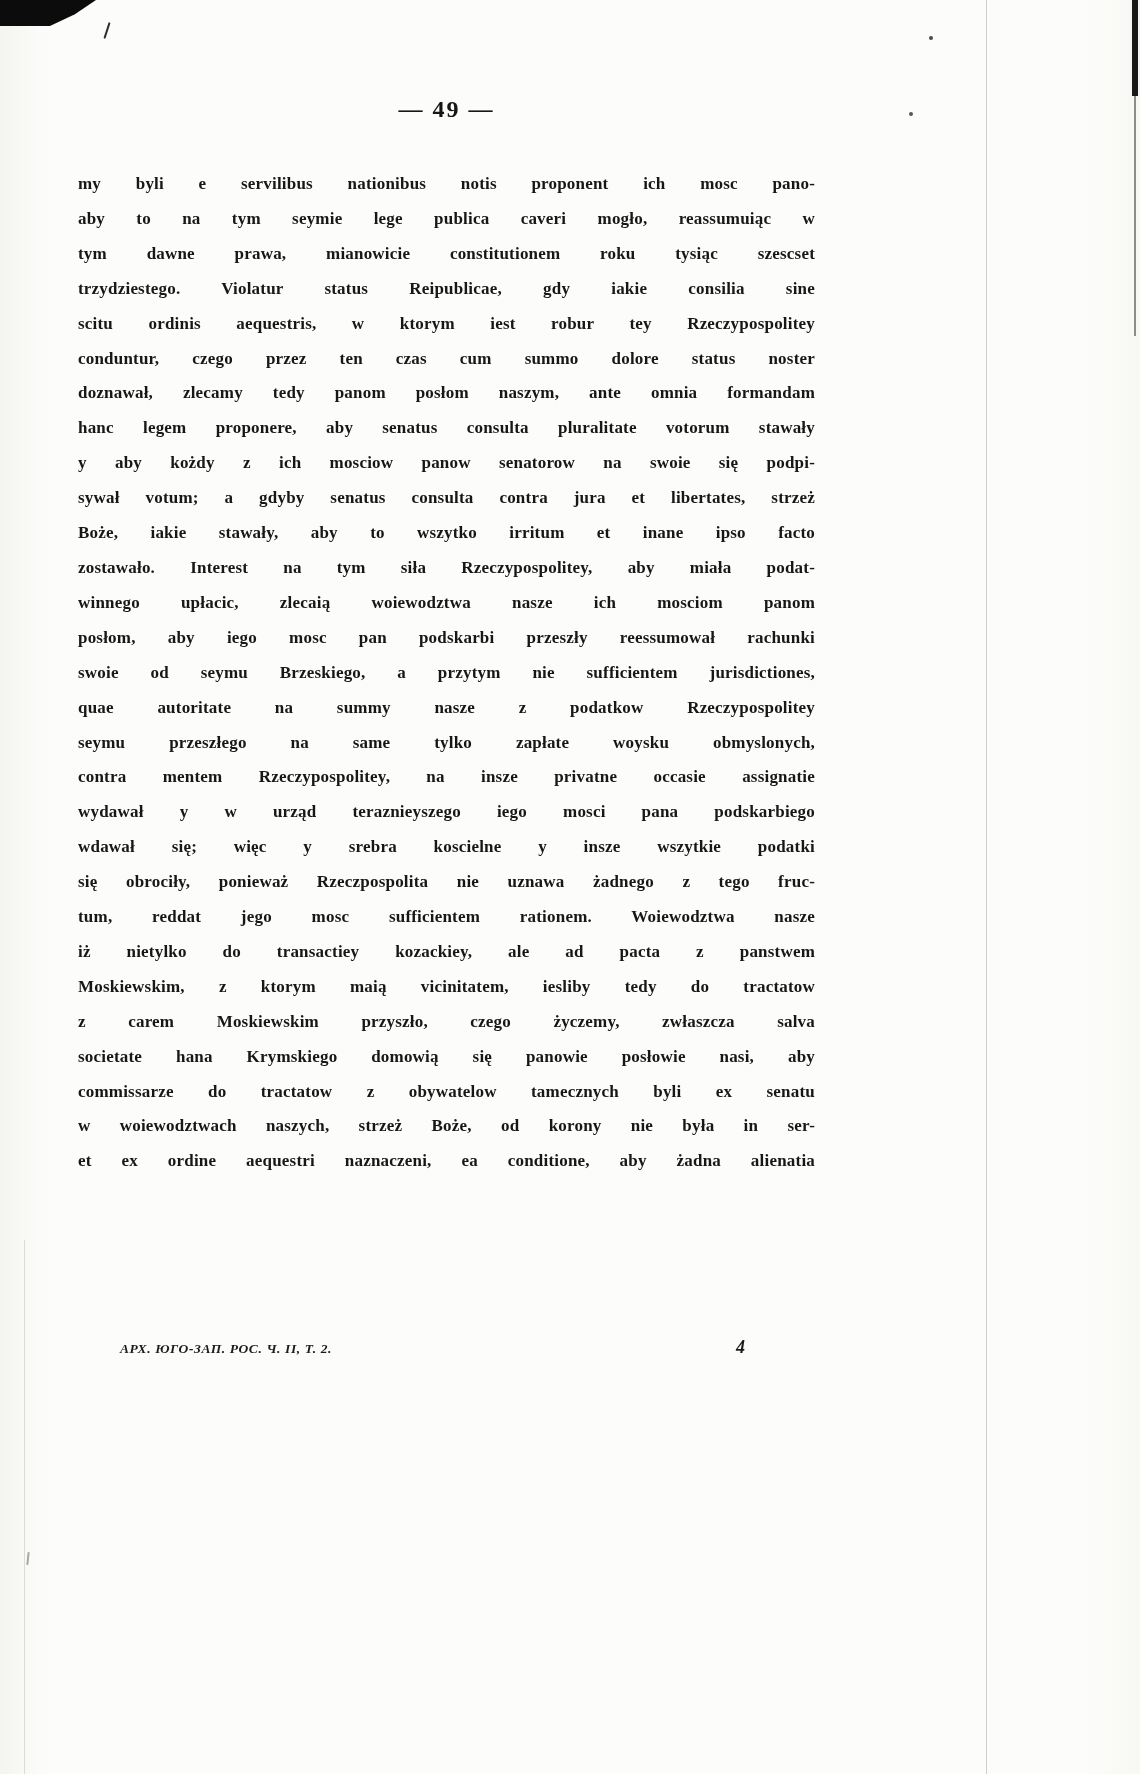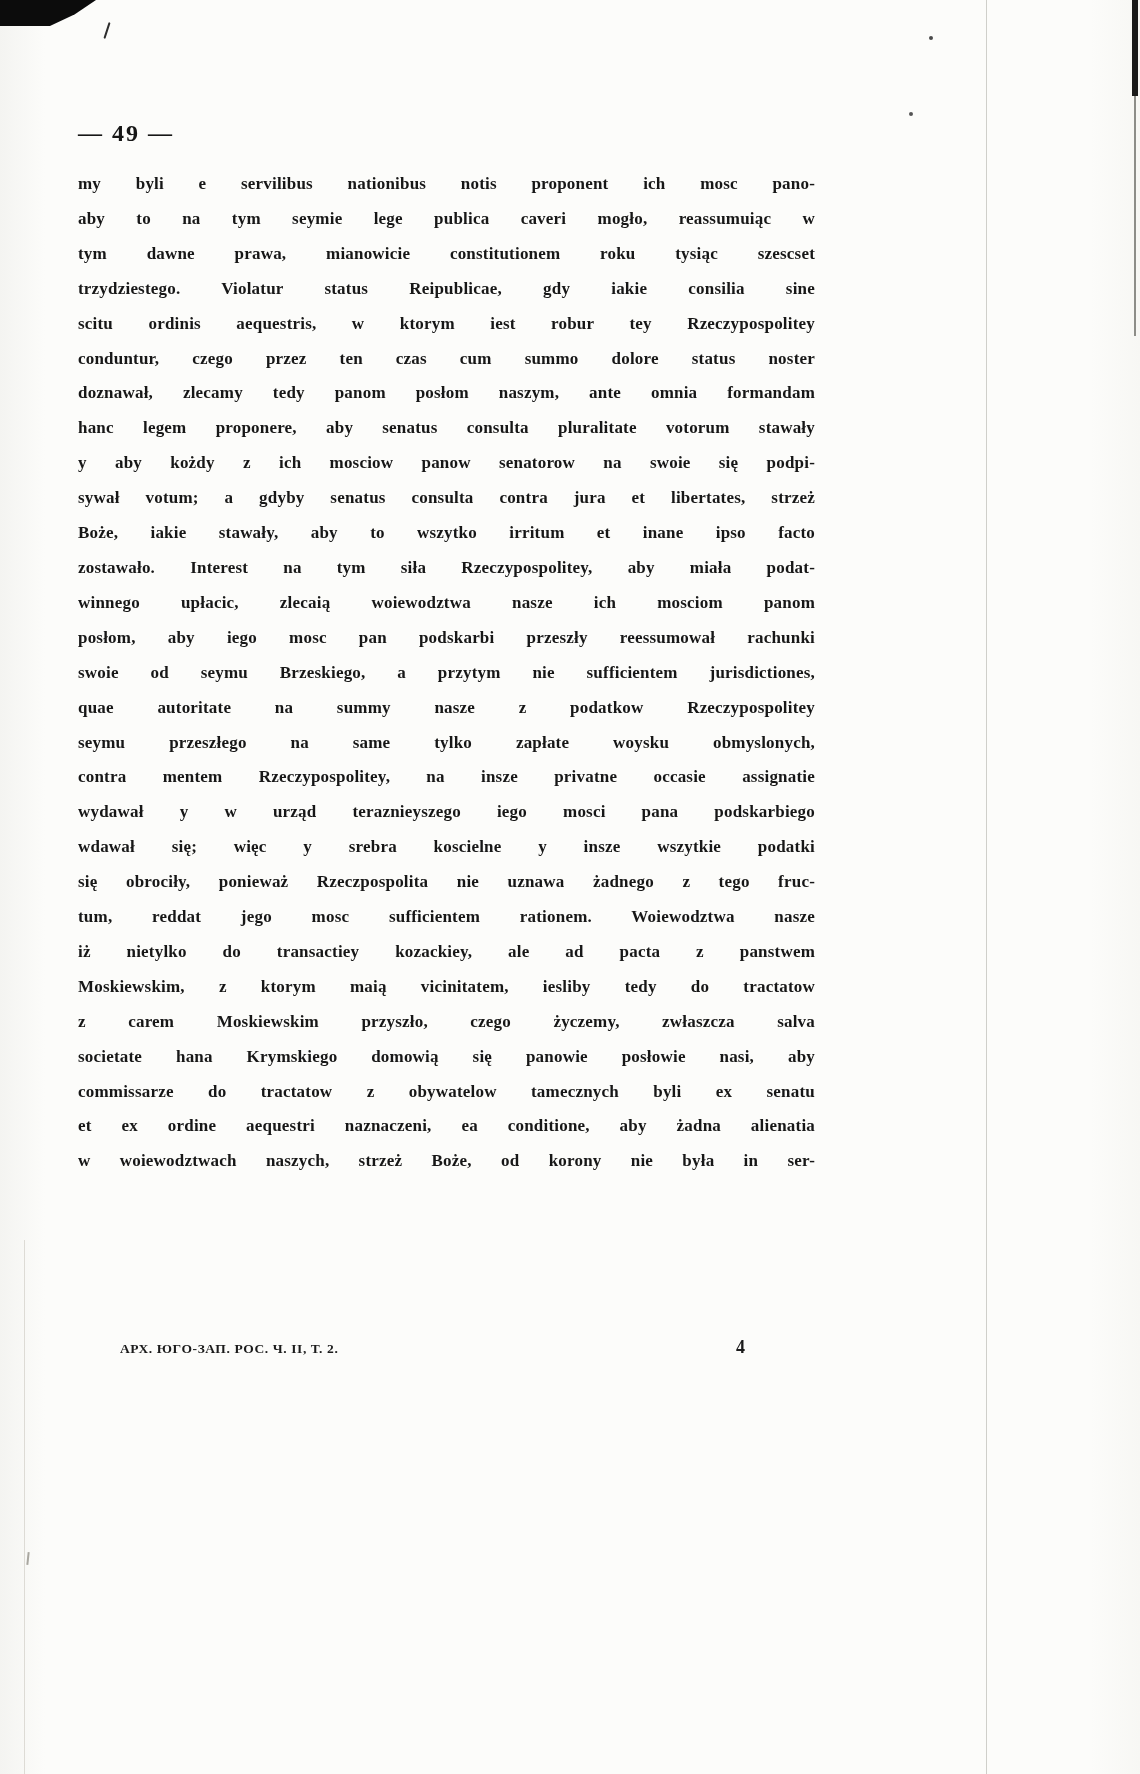--- a/index.html
+++ b/index.html
@@ -11,24 +11,24 @@
     position: relative;
     width: 1140px;
     height: 1774px;
     background: linear-gradient(90deg, #f4f4f1 0px, #fcfcfa 45px, #fcfcfa 1090px, #f7f7f4 1140px);
     font-family: "Liberation Serif", "DejaVu Serif", serif;
     color: #161616;
     overflow: hidden;
   }
   .pagenum {
     position: absolute;
-    top: 120px;
+    top: 96px;
     left: 78px;
     width: 737px;
-    text-align: left;
+    text-align: center;
     font-size: 24px;
     font-weight: bold;
     letter-spacing: 2px;
   }
   .body-text {
     position: absolute;
     top: 167px;
     left: 78px;
     width: 737px;
   }
@@ -42,20 +42,21 @@
     text-justify: inter-word;
     white-space: normal;
     letter-spacing: 0.2px;
   }
   .footer {
     position: absolute;
     top: 1337px;
     left: 78px;
     width: 737px;
     height: 26px;
+    font-style: italic;
   }
   .footer-left {
     position: absolute;
     left: 42px;
     top: 4px;
     font-size: 13.5px;
     font-weight: bold;
     letter-spacing: 0.6px;
     color: #1b1b1b;
   }
@@ -149,22 +150,22 @@
       <div class="text-line">contra mentem Rzeczypospolitey, na insze privatne occasie assignatie</div>
       <div class="text-line">wydawał y w urząd teraznieyszego iego mosci pana podskarbiego</div>
       <div class="text-line">wdawał się; więc y srebra koscielne y insze wszytkie podatki</div>
       <div class="text-line">się obrociły, ponieważ Rzeczpospolita nie uznawa żadnego z tego fruc-</div>
       <div class="text-line">tum, reddat jego mosc sufficientem rationem. Woiewodztwa nasze</div>
       <div class="text-line">iż nietylko do transactiey kozackiey, ale ad pacta z panstwem</div>
       <div class="text-line">Moskiewskim, z ktorym maią vicinitatem, iesliby tedy do tractatow</div>
       <div class="text-line">z carem Moskiewskim przyszło, czego życzemy, zwłaszcza salva</div>
       <div class="text-line">societate hana Krymskiego domowią się panowie posłowie nasi, aby</div>
       <div class="text-line">commissarze do tractatow z obywatelow tamecznych byli ex senatu</div>
+      <div class="text-line">w woiewodztwach naszych, strzeż Boże, od korony nie była in ser-</div>
       <div class="text-line">et ex ordine aequestri naznaczeni, ea conditione, aby żadna alienatia</div>
-      <div class="text-line">w woiewodztwach naszych, strzeż Boże, od korony nie była in ser-</div>
     </div>
 
   <div class="footer">
     <span class="footer-left">АРХ. ЮГО-ЗАП. РОС. Ч. II, Т. 2.</span>
     <span class="footer-right">4</span>
   </div>
 
 </div>
 
 </body></html>

